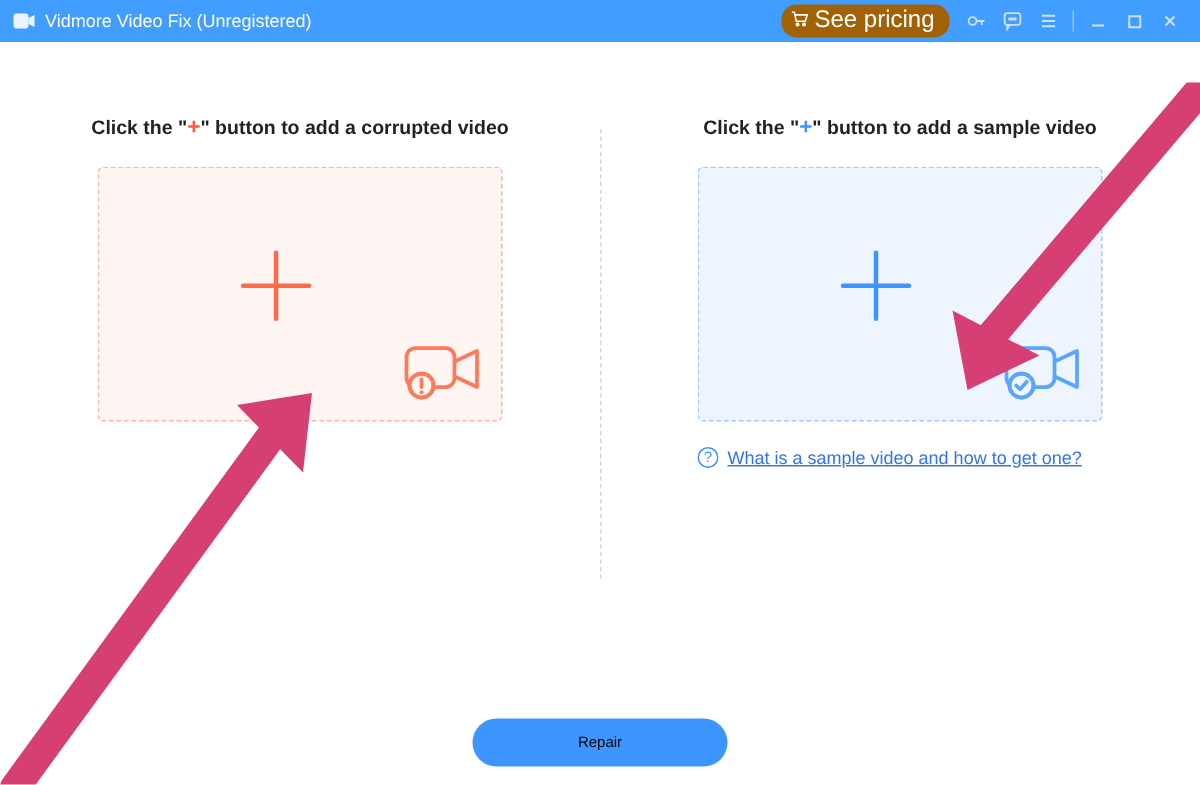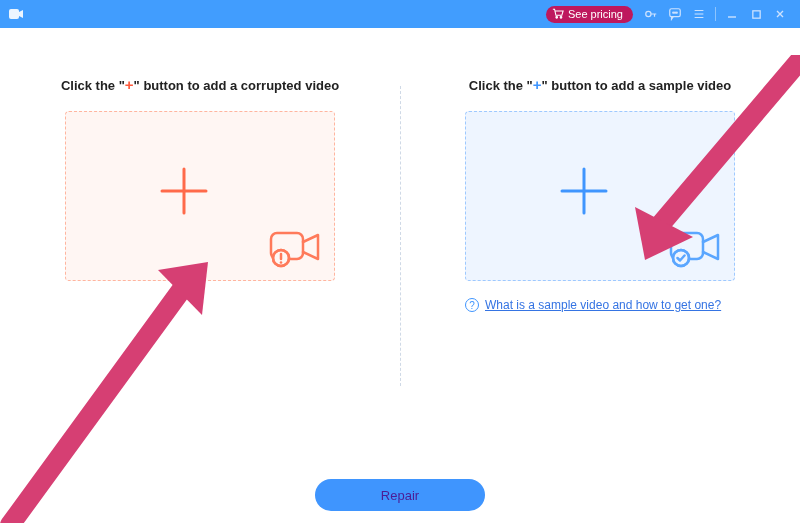--- a/index.html
+++ b/index.html
@@ -23,26 +23,26 @@
     .titlebar .logo {
       width: 16px; height: 16px;
       margin-right: 6px;
       display: inline-flex;
       align-items: center;
       justify-content: center;
     }
     .titlebar .title { flex: 0 0 auto; }
     .titlebar .spacer { flex: 1; }
     .pricing-btn {
-      background: #be185d;
+      background: #a16207;
       color: #fff;
       border: none;
       border-radius: 10px;
       padding: 2px 10px 2px 6px;
-      font-size: 11px;
+      font-size: 16px;
       display: inline-flex;
       align-items: center;
       gap: 4px;
       cursor: pointer;
       margin-right: 6px;
     }
     .tb-icon {
       width: 24px;
       height: 24px;
       display: inline-flex;
@@ -141,44 +141,45 @@
     }
     .footer {
       position: absolute;
       bottom: 12px;
       left: 0; right: 0;
       display: flex;
       justify-content: center;
     }
     .repair-btn {
       background: #3f95fe;
-      color: #4c1d95;
+      color: #000000;
       border: none;
       border-radius: 20px;
       width: 170px;
       height: 32px;
-      font-size: 13px;
+      font-size: 10px;
       cursor: pointer;
     }
     
     .arrow {
       position: absolute;
       pointer-events: none;
     }
   </style>
 </head>
 <body>
 
 <div class="titlebar">
   <span class="logo">
     <svg width="16" height="16" viewBox="0 0 16 16">
         <rect x="1" y="3" width="10" height="10" rx="2" fill="#fff" opacity="0.9"></rect>
         <path d="M11 6 L15 4 L15 12 L11 10 Z" fill="#fff" opacity="0.9"></path>
       </svg>
   </span>
+  <span class="title">Vidmore Video Fix (Unregistered)</span>
   <span class="spacer"></span>
   <button class="pricing-btn">
     <span>
       <svg width="12" height="11" viewBox="0 0 14 12" fill="none" stroke="#fff" stroke-width="1.2">
           <path d="M1 1h2l1.5 7h7l1.5-5H4"></path>
           <circle cx="5.5" cy="10.5" r="1" fill="#fff"></circle>
           <circle cx="10.5" cy="10.5" r="1" fill="#fff"></circle>
         </svg>
     </span>
     <span>See pricing</span>

